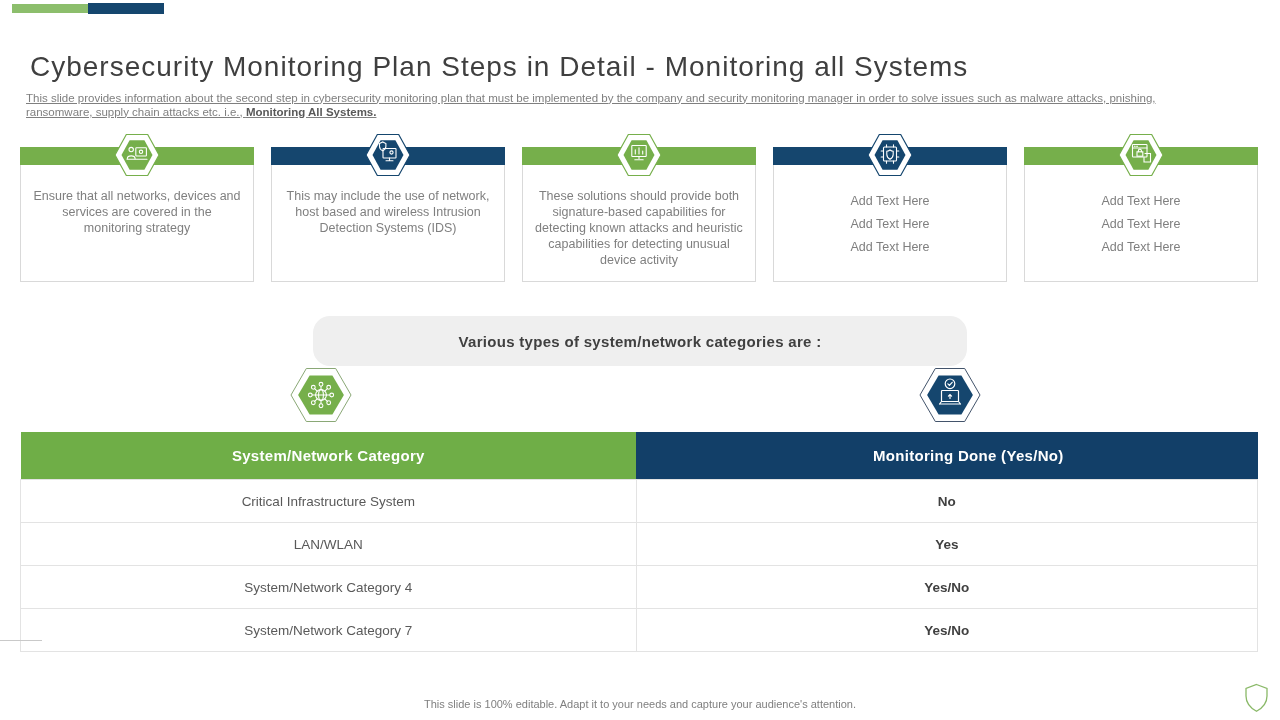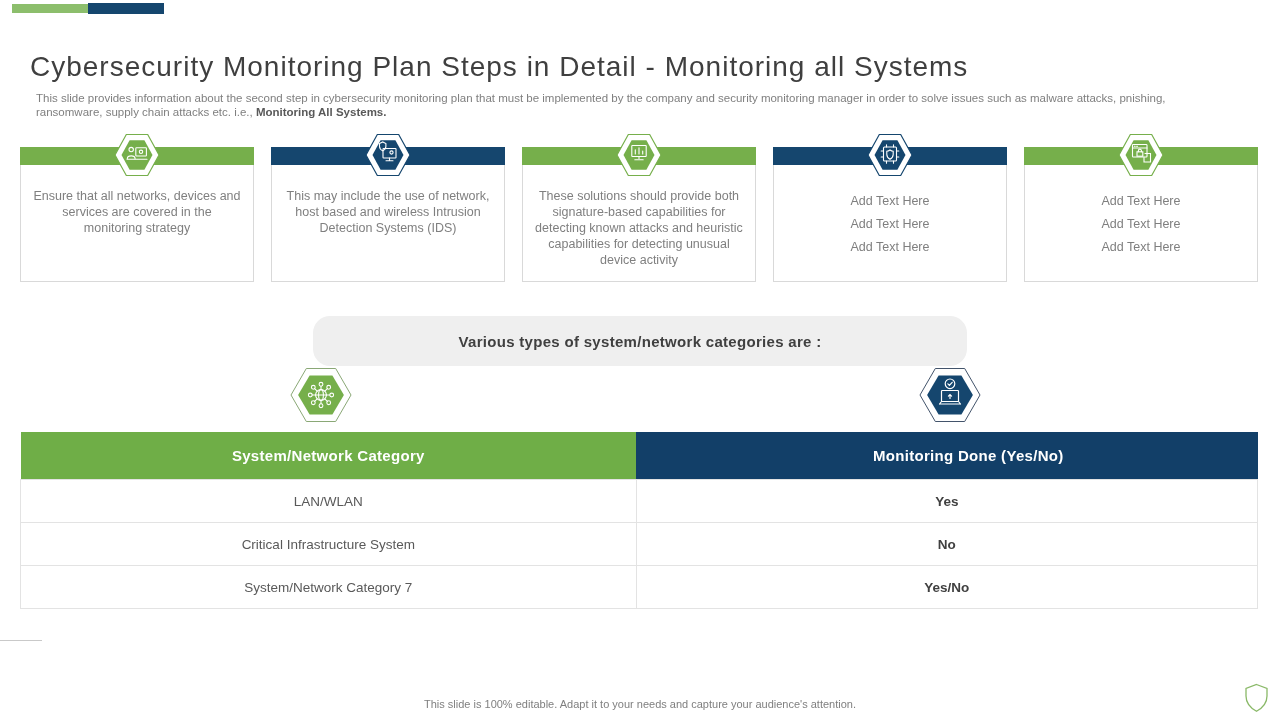--- a/index.html
+++ b/index.html
@@ -9,22 +9,22 @@
   }
   
   .bar-green { position:absolute; left:12px; top:4px; width:76px; height:9px; background:#8cbe6c; }
   .bar-navy  { position:absolute; left:88px; top:3px; width:76px; height:11px; background:#15466e; }
 
   .title {
     position:absolute; left:30px; top:32px; width:1200px;
     font-size:28px; color:#3f3f3f; letter-spacing:1px; font-weight:400;
   }
   .subtitle {
-    position:absolute; left:36px; top:79px; width:1160px;
-    font-size:11.5px; line-height:14px; color:#7f7f7f;
+    position:absolute; left:26px; top:79px; width:1160px;
+    font-size:11.5px; line-height:14px; color:#7f7f7f;text-decoration:underline;
   }
   .subtitle b { color:#595959; }
 
   
   .cards { position:absolute; left:20px; top:147px; width:1238px; display:flex; gap:17px; }
   .card { position:relative; flex:1; height:133px; background:#fff; border:1px solid #d9d9d9; }
   .card-bar { position:absolute; top:-1px; left:-1px; right:-1px; height:18px; }
   .card.green .card-bar { background:#76af4b; }
   .card.navy  .card-bar { background:#15466e; }
   .card-hex { position:absolute; top:-18px; left:50%; transform:translateX(-50%); }
@@ -217,26 +217,30 @@
 
 <table class="cat-table">
   <thead>
     <tr>
       <th class="green">System/Network Category</th>
       <th class="navy">Monitoring Done (Yes/No)</th>
     </tr>
   </thead>
   <tbody>
     <tr>
+      <td class="cat">Critical Infrastructure System</td>
+      <td class="mon">No</td>
+    </tr>
+    <tr>
       <td class="cat">LAN/WLAN</td>
       <td class="mon">Yes</td>
     </tr>
     <tr>
-      <td class="cat">Critical Infrastructure System</td>
-      <td class="mon">No</td>
+      <td class="cat">System/Network Category 4</td>
+      <td class="mon">Yes/No</td>
     </tr>
     <tr>
       <td class="cat">System/Network Category 7</td>
       <td class="mon">Yes/No</td>
     </tr>
   </tbody>
 </table>
 
 <div class="edge-dash"></div>
 

